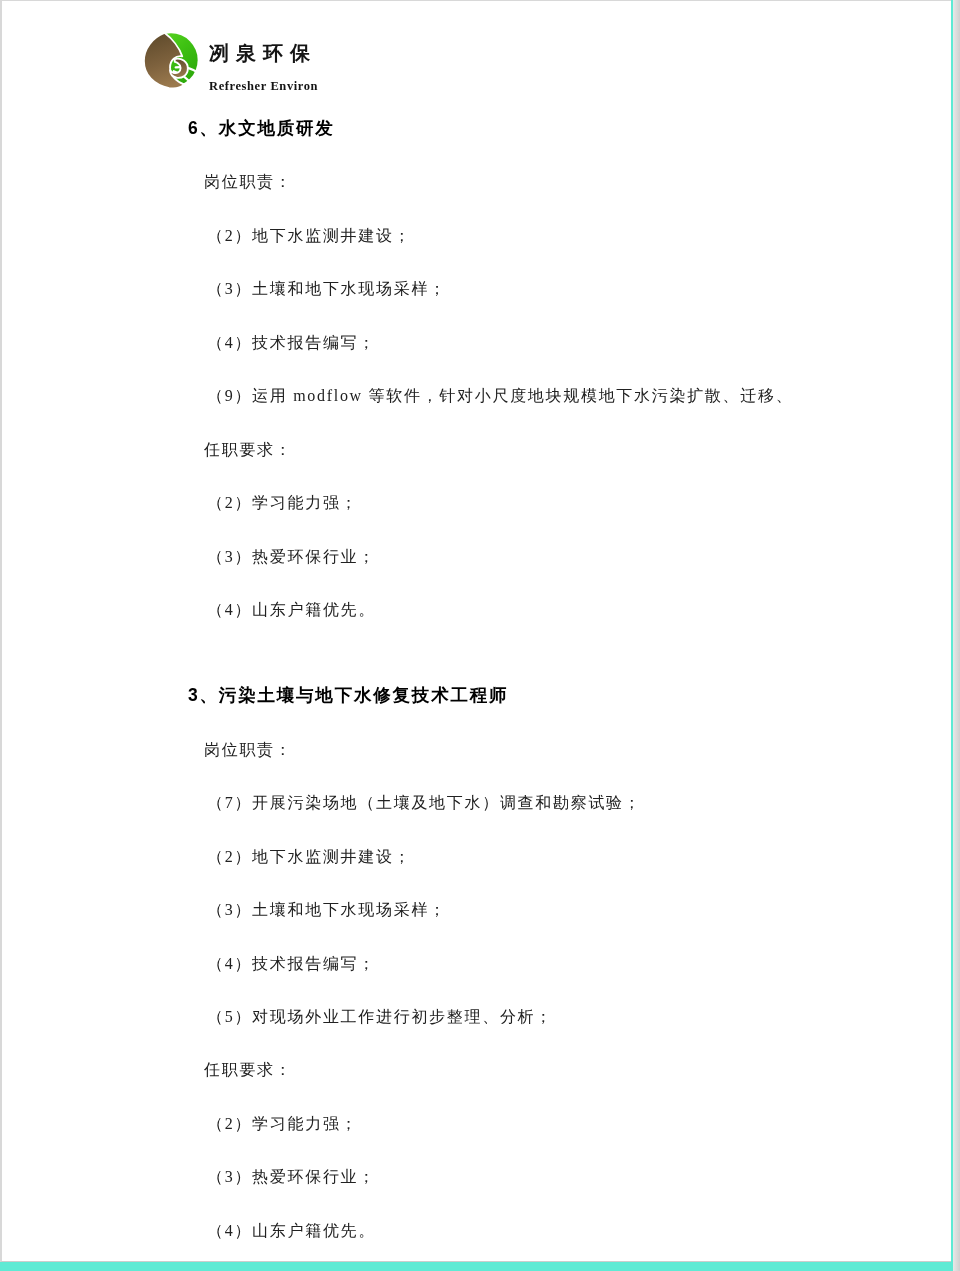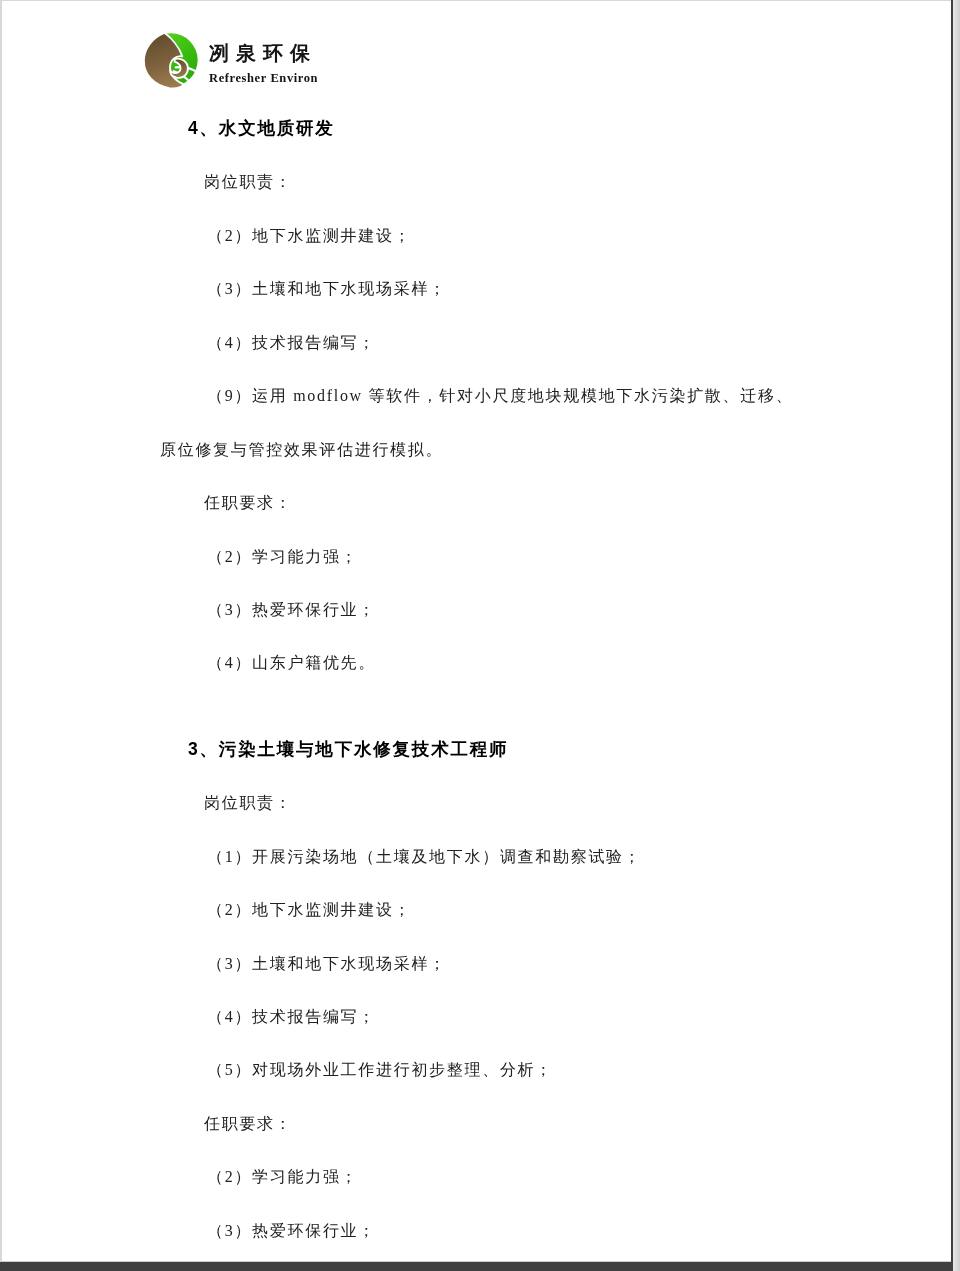--- a/index.html
+++ b/index.html
@@ -7,21 +7,21 @@
     padding: 0;
     width: 960px;
     height: 1271px;
     background: #ffffff;
     overflow: hidden;
   }
   .viewport {
     position: relative;
     width: 960px;
     height: 1271px;
-    background: #404040;
+    background: #5eead4;
   }
   .page {
     position: absolute;
     left: 0;
     top: 0;
     width: 951px;
     height: 1262px;
     box-sizing: border-box;
     background: #ffffff;
     border-left: 2px solid #d8d8d8;
@@ -54,21 +54,21 @@
     letter-spacing: 7px;
     color: #141414;
     white-space: nowrap;
   }
   .logo-en {
     font-family: "Liberation Serif", serif;
     font-size: 12.5px;
     font-weight: 700;
     letter-spacing: 0.6px;
     color: #141414;
-    margin-top: 4px;
+    margin-top: 12px;
     white-space: nowrap;
   }
   
   .content {
     position: absolute;
     left: 142px;
     top: 109px;
     width: 690px;
   }
   .content h2 {
@@ -131,39 +131,38 @@
       </div>
       <div class="logo-text">
         <div class="logo-zh">冽泉环保</div>
         <div class="logo-en">Refresher Environ</div>
       </div>
     </header>
 
     <main class="content">
 
       <section>
-        <h2>4、水文地质研发</h2>
+        <h2>6、水文地质研发</h2>
         <p class="line-label">岗位职责：</p>
         <p class="line-item">（2）地下水监测井建设；</p>
         <p class="line-item">（3）土壤和地下水现场采样；</p>
         <p class="line-item">（4）技术报告编写；</p>
         <p class="line-item">（9）运用 modflow 等软件，针对小尺度地块规模地下水污染扩散、迁移、</p>
-        <p class="line-cont">原位修复与管控效果评估进行模拟。</p>
         <p class="line-label">任职要求：</p>
         <p class="line-item">（2）学习能力强；</p>
         <p class="line-item">（3）热爱环保行业；</p>
         <p class="line-item">（4）山东户籍优先。</p>
       </section>
 
       <div class="section-gap"></div>
 
       <section>
         <h2>3、污染土壤与地下水修复技术工程师</h2>
         <p class="line-label">岗位职责：</p>
-        <p class="line-item">（1）开展污染场地（土壤及地下水）调查和勘察试验；</p>
+        <p class="line-item">（7）开展污染场地（土壤及地下水）调查和勘察试验；</p>
         <p class="line-item">（2）地下水监测井建设；</p>
         <p class="line-item">（3）土壤和地下水现场采样；</p>
         <p class="line-item">（4）技术报告编写；</p>
         <p class="line-item">（5）对现场外业工作进行初步整理、分析；</p>
         <p class="line-label">任职要求：</p>
         <p class="line-item">（2）学习能力强；</p>
         <p class="line-item">（3）热爱环保行业；</p>
         <p class="line-item">（4）山东户籍优先。</p>
       </section>
 

